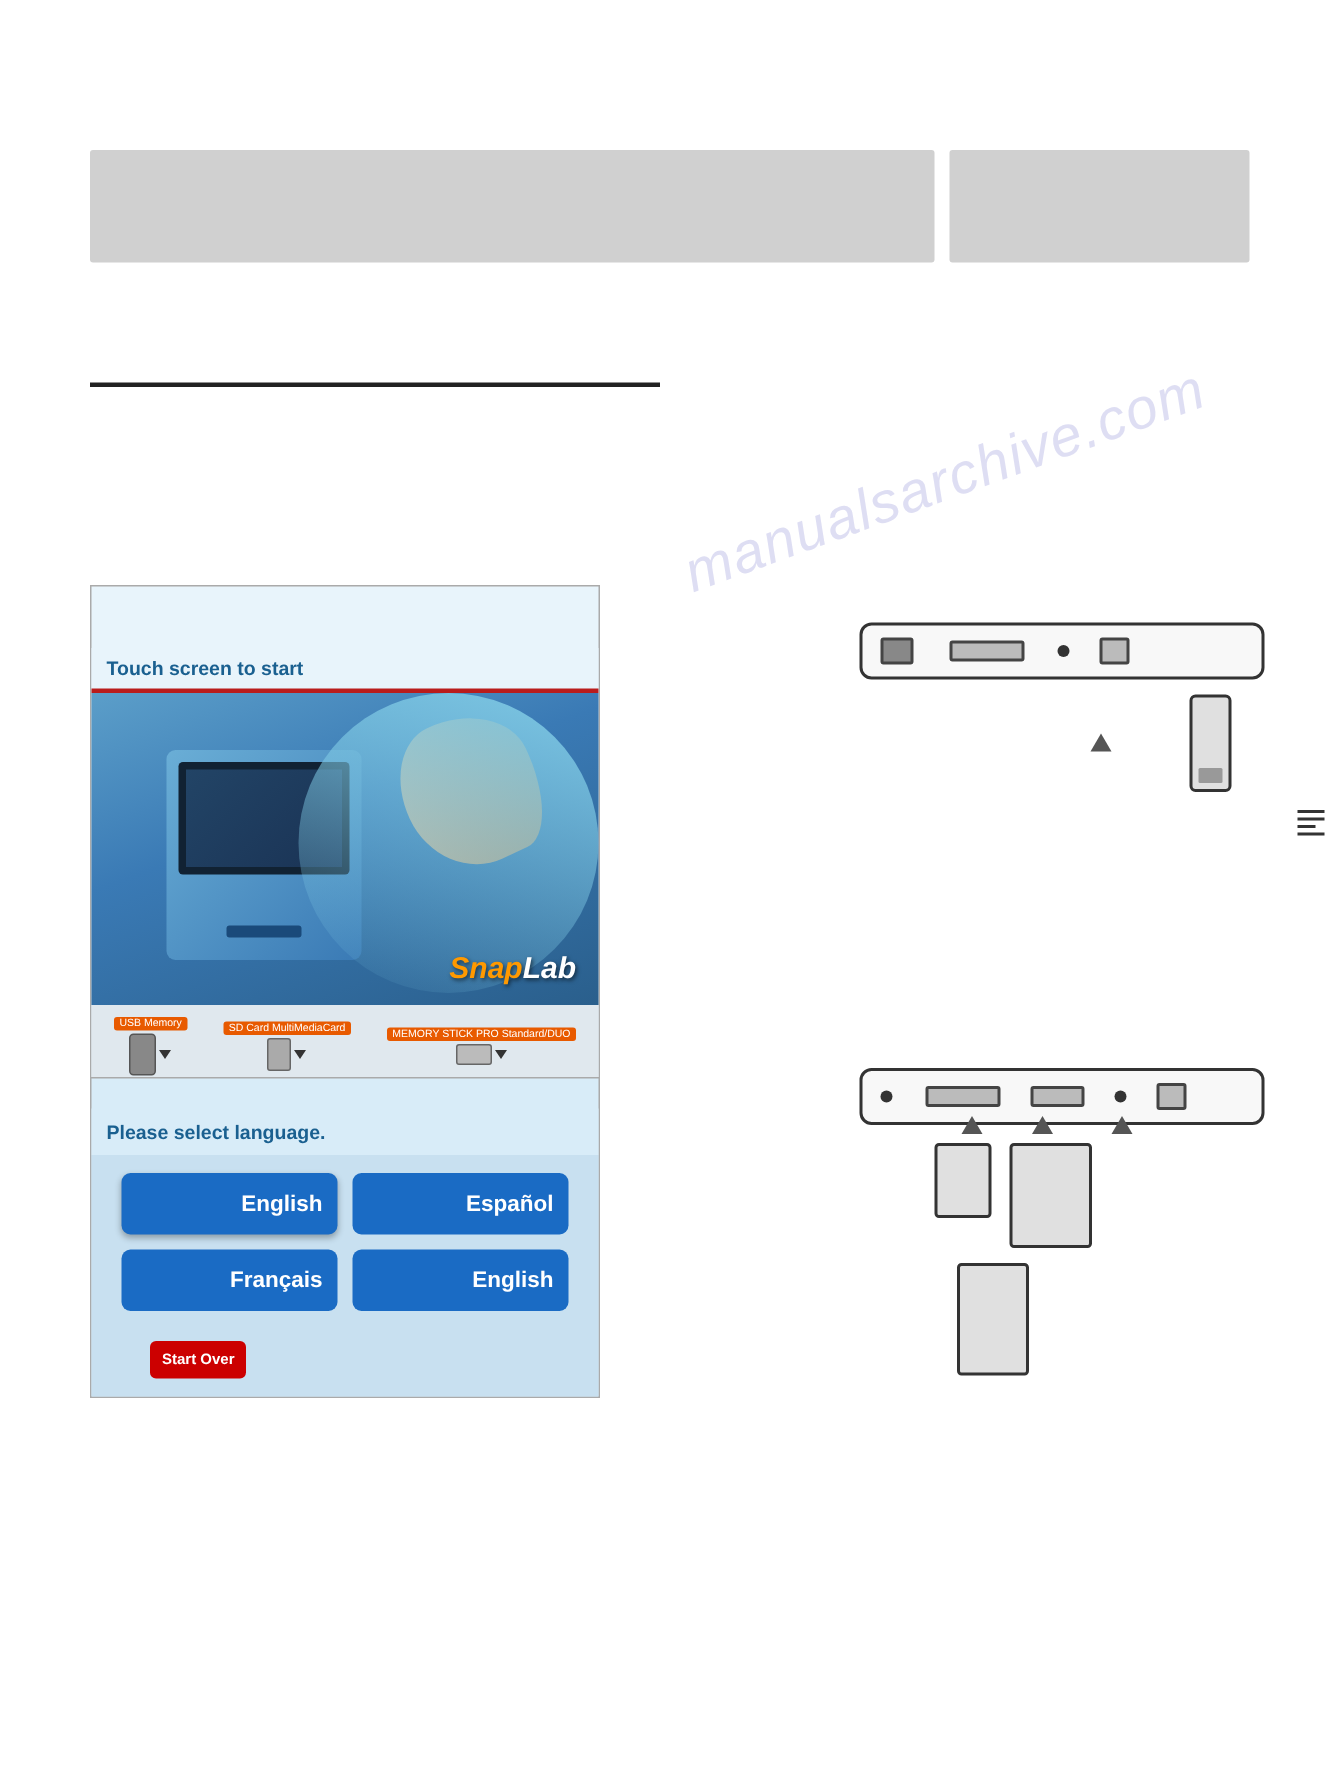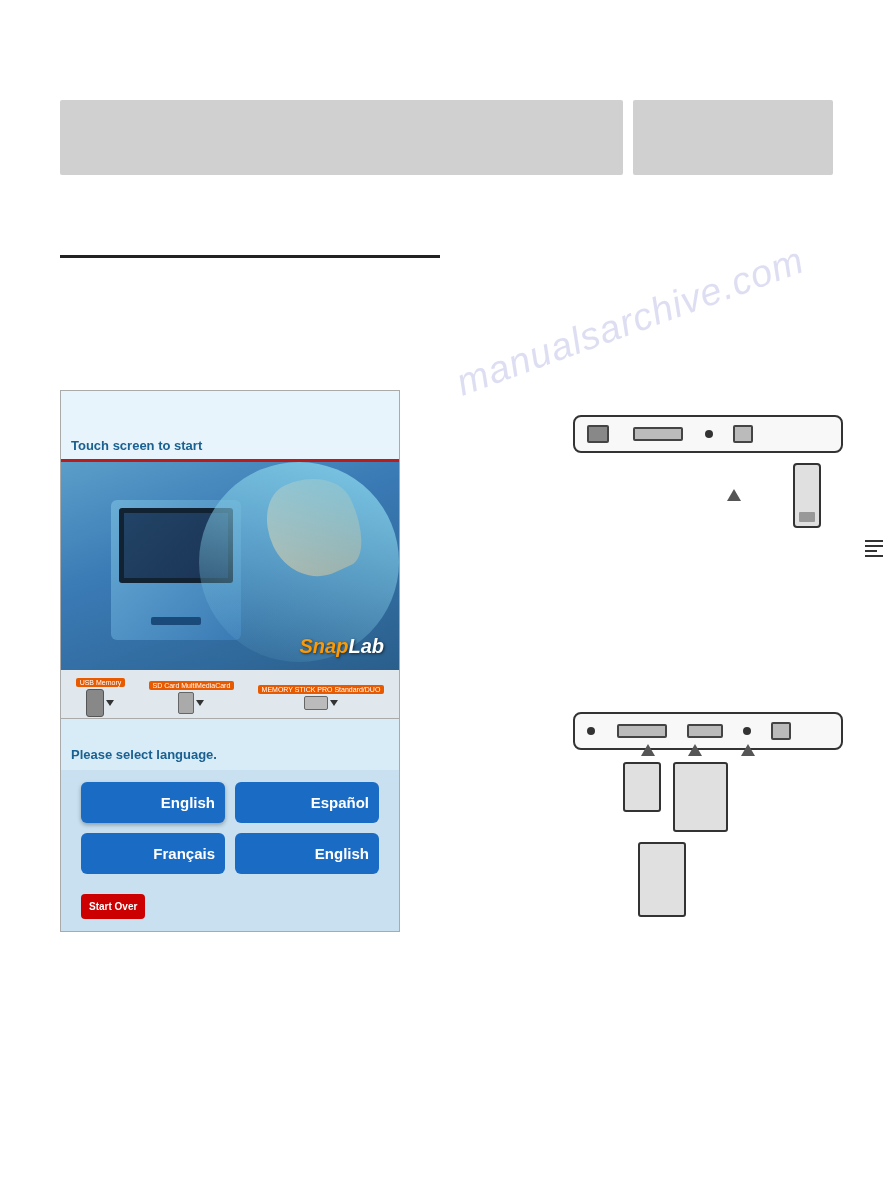--- a/index.html
+++ b/index.html
@@ -161,20 +161,21 @@
       background: #cc0000;
       color: #fff;
       border: none;
       border-radius: 4px;
       padding: 6px 8px;
       font-size: 10px;
       cursor: pointer;
       font-weight: bold;
       line-height: 1.3;
       text-align: center;
+      margin-left: 19px;
     }
 
     
     
     .diagram-usb {
       position: absolute;
       top: 415px;
       right: 30px;
       width: 290px;
     }

